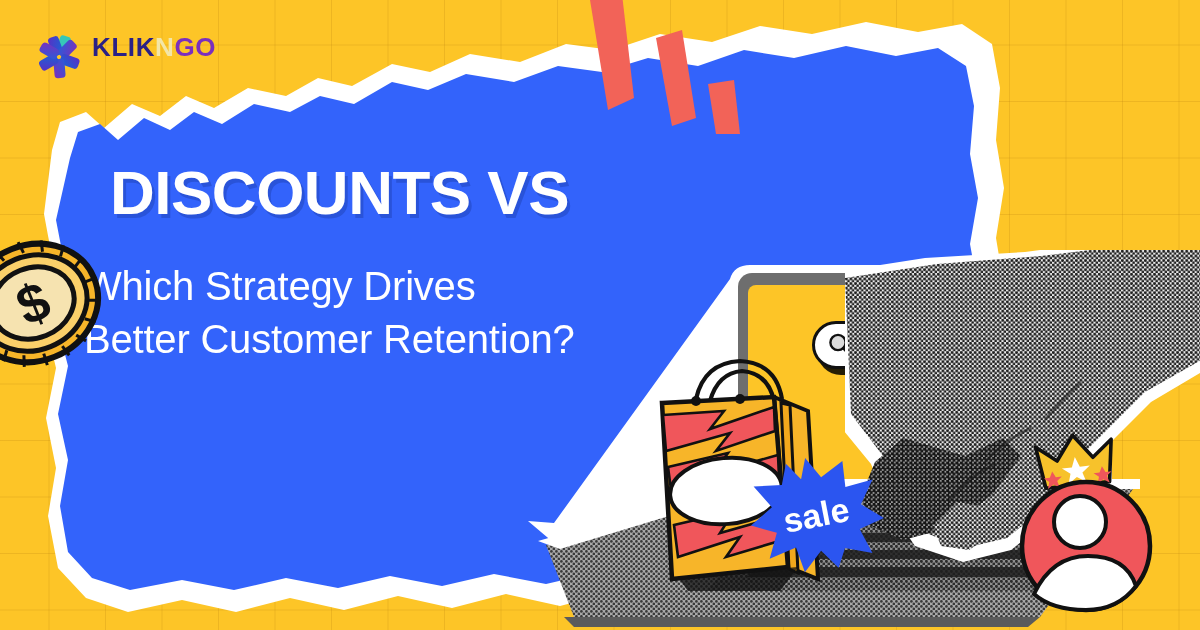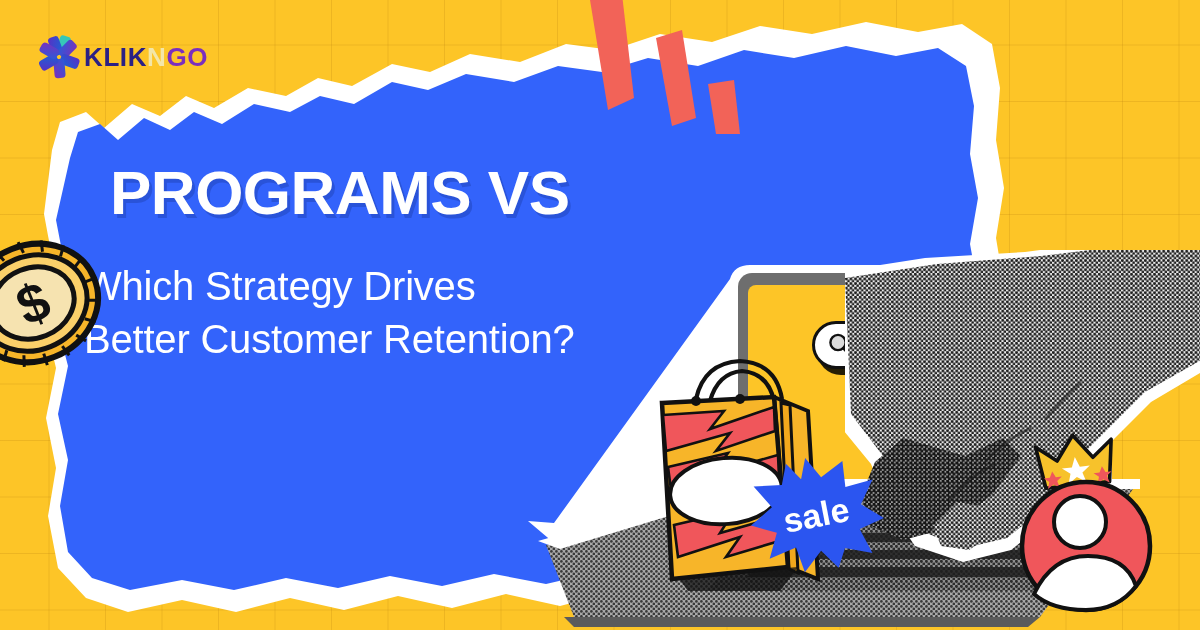--- a/index.html
+++ b/index.html
@@ -37,21 +37,21 @@
   .headline .l2 { letter-spacing:-1px; }
   .subhead {
     margin-top:34px; margin-left:-26px;
     font-size:40px; line-height:1.32; font-weight:400;
     color:#FFFFFF; letter-spacing:-0.2px;
     white-space:nowrap;
   }
   
   .logo-wrap {
     position:absolute; left:34px; top:32px; z-index:30;
-    display:flex; align-items:center; gap:0;
+    display:flex; align-items:flex-start; gap:8px;
   }
   .logo-text {
     font-size:26px; font-weight:700; letter-spacing:0.6px;
     font-family:"Liberation Sans", sans-serif;
   }
   .lt-klik { color:#2B2185; }
   .lt-n    { color:#F3E6A8; }
   .lt-go   { color:#7B2FBE; }
 
   
@@ -276,21 +276,21 @@
 
     <circle cx="78" cy="118" r="64" fill="#F0565B" stroke="#111" stroke-width="4.5"></circle>
 
     <circle cx="72" cy="94" r="26" fill="#FFFFFF" stroke="#111" stroke-width="4"></circle>
 
     <path d="M26,166 Q44,128 80,128 Q118,128 128,158 Q110,182 78,182 Q44,182 26,166 Z" fill="#FFFFFF" stroke="#111" stroke-width="4"></path>
   </svg>
 
   <div class="copy">
     <div class="headline">
-      <div class="l1">PROGRAMS VS</div>
+      <div class="l1">DISCOUNTS VS</div>
     </div>
     <div class="subhead">
       <div>Which Strategy Drives</div>
       <div>Better Customer Retention?</div>
     </div>
   </div>
 
   <div class="logo-wrap">
     <svg width="50" height="50" viewBox="0 0 50 50">
       <defs>

